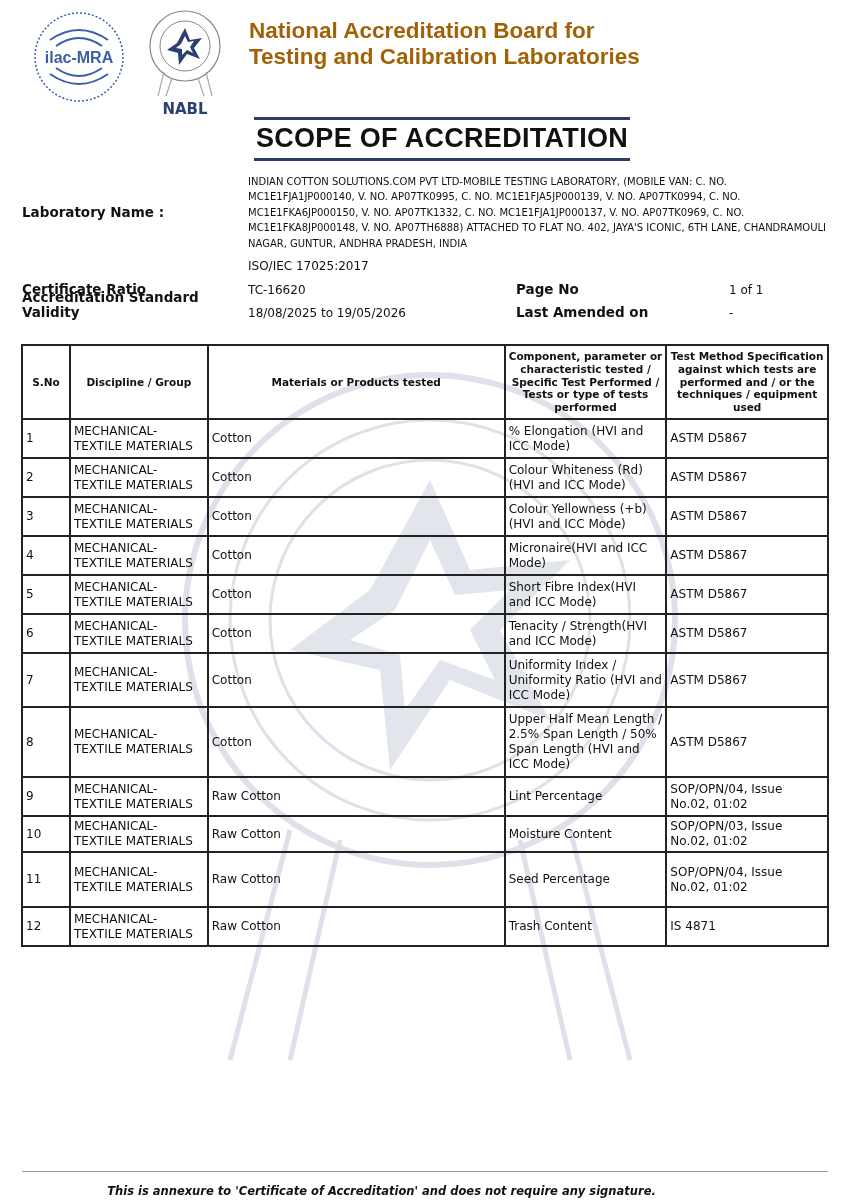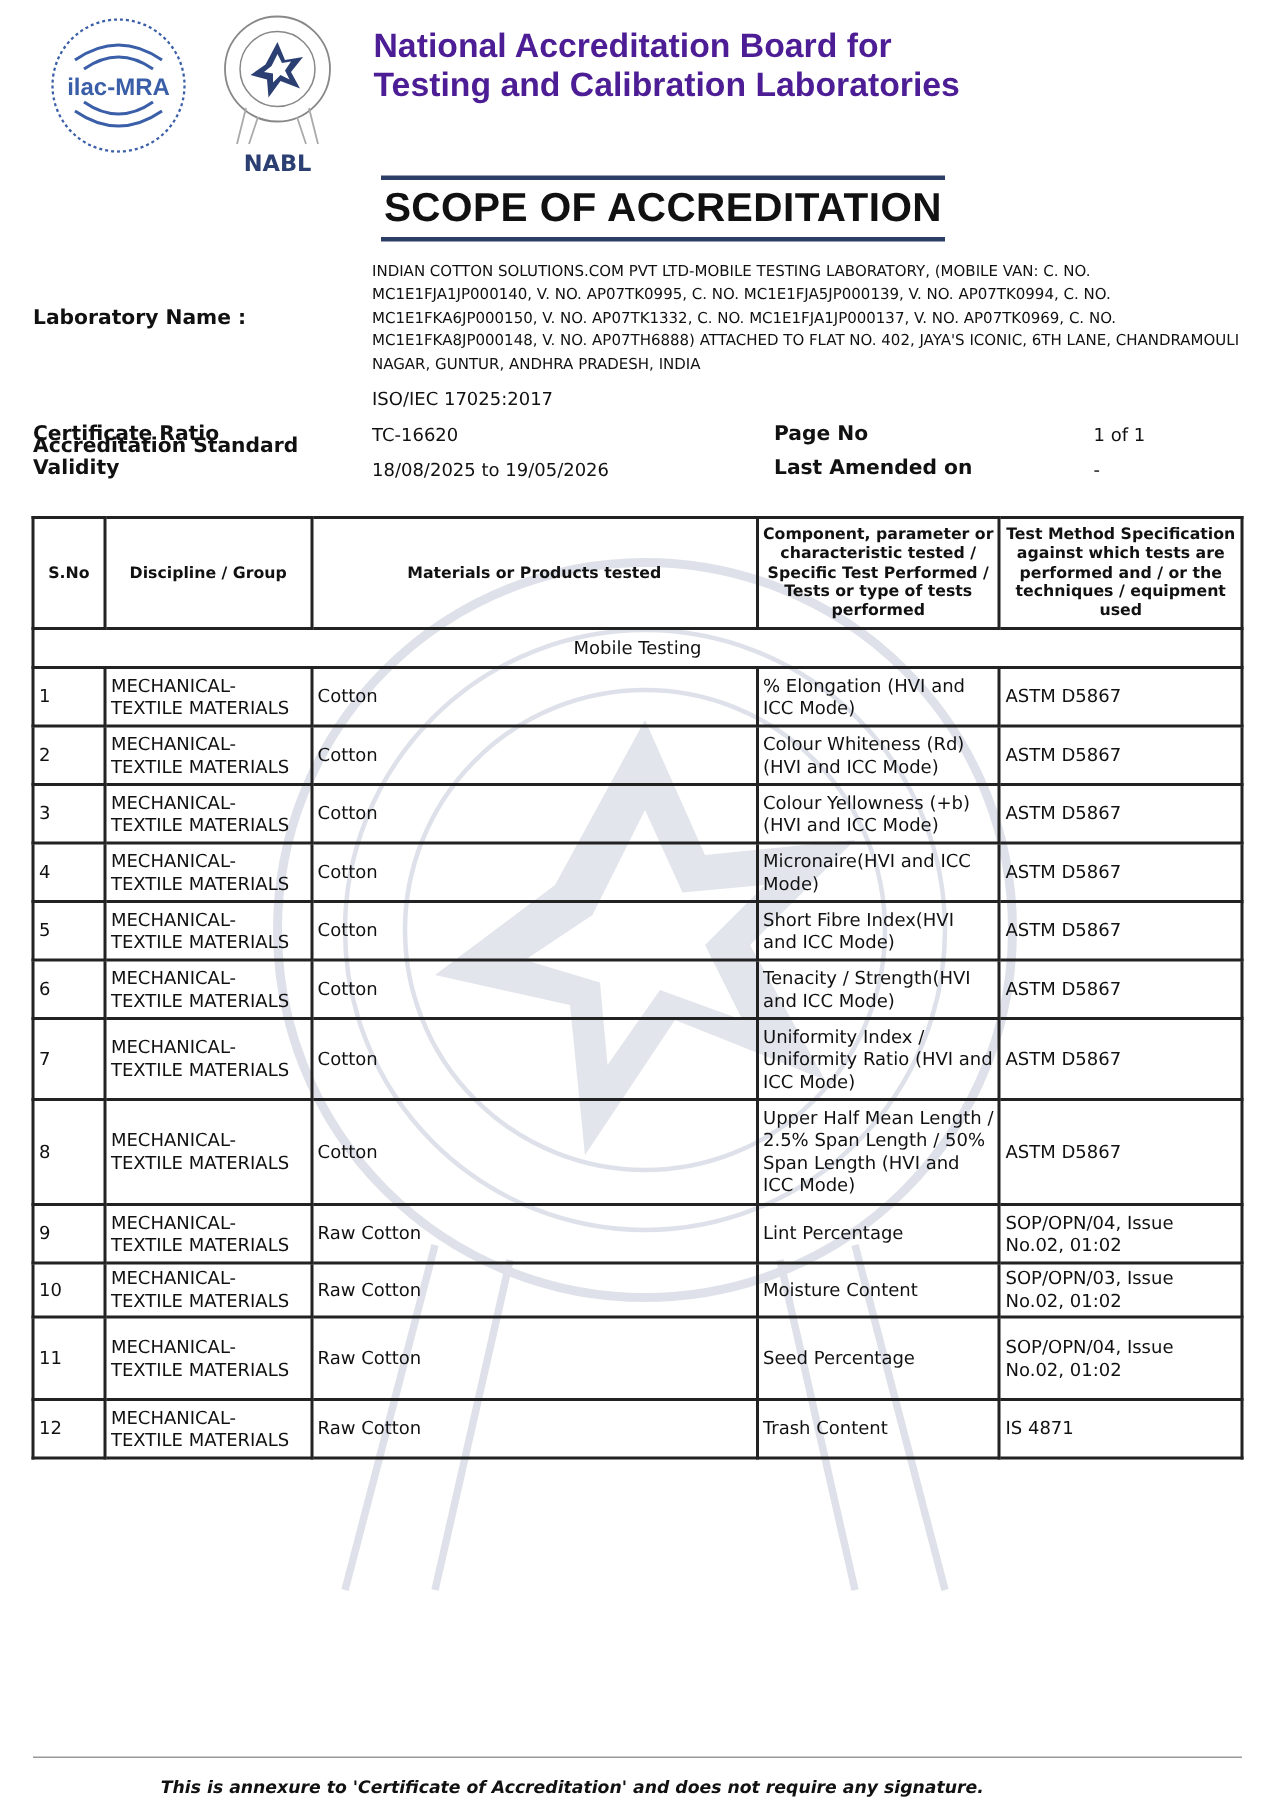--- a/index.html
+++ b/index.html
@@ -1,21 +1,21 @@
 <!DOCTYPE html>
 <html><head>
 <meta charset="utf-8">
 <style>
   html, body { margin:0; padding:0; background:#ffffff; }
   body { width:849px; height:1200px; position:relative; overflow:hidden; font-family:"DejaVu Sans", sans-serif; color:#111; }
   .watermark { position:absolute; left:170px; top:370px; width:520px; height:700px; pointer-events:none; opacity:0.16; }
   .hdr { position:absolute; left:0; top:0; width:849px; height:125px; }
   .logo-ilac { position:absolute; left:32px; top:10px; width:94px; height:94px; }
   .logo-nabl { position:absolute; left:146px; top:8px; width:78px; height:110px; }
-  .org-title { position:absolute; left:249px; top:18px; font-family:"Liberation Sans", sans-serif; font-weight:bold; font-size:22.5px; line-height:26px; color:#4c1d95; }
+  .org-title { position:absolute; left:249px; top:18px; font-family:"Liberation Sans", sans-serif; font-weight:bold; font-size:22.5px; line-height:26px; color:#a16207; }
   .scope-wrap { position:absolute; left:254px; top:117px; width:376px; }
   .scope-line { height:3px; background:#2c3e66; }
   .scope-title { font-family:Liberation Sans, sans-serif; font-weight:bold; font-size:27px; text-align:center; padding:3px 0 4px; letter-spacing:0.3px; }
   .lbl { position:absolute; font-family:"DejaVu Sans", sans-serif; font-weight:bold; font-size:13.5px; }
   .val { position:absolute; font-size:12px; }
   .lab-name { position:absolute; left:248px; top:174px; width:580px; font-size:10px; line-height:15.4px; }
   table.scope { position:absolute; left:21px; top:344px; width:808px; border-collapse:collapse; font-size:12px; }
   table.scope th, table.scope td { border:2px solid #222; }
   table.scope th { font-weight:bold; font-size:10.5px; line-height:12.8px; text-align:center; padding:2px 3px; height:68px; }
   table.scope td { padding:2px 3px; vertical-align:middle; line-height:15px; }
@@ -93,23 +93,20 @@
   <thead>
     <tr>
       <th>S.No</th>
       <th>Discipline / Group</th>
       <th>Materials or Products tested</th>
       <th>Component, parameter or characteristic tested / Specific Test Performed / Tests or type of tests performed</th>
       <th>Test Method Specification against which tests are performed and / or the techniques / equipment used</th>
     </tr>
   </thead>
   <tbody>
-    <tr>
-      <td colspan="5" class="sec">Mobile Testing</td>
-    </tr>
     <tr style="height:39px">
       <td>1</td>
       <td>MECHANICAL- TEXTILE MATERIALS</td>
       <td>Cotton</td>
       <td>% Elongation (HVI and ICC Mode)</td>
       <td>ASTM D5867</td>
     </tr>
     <tr style="height:39px">
       <td>2</td>
       <td>MECHANICAL- TEXTILE MATERIALS</td>

